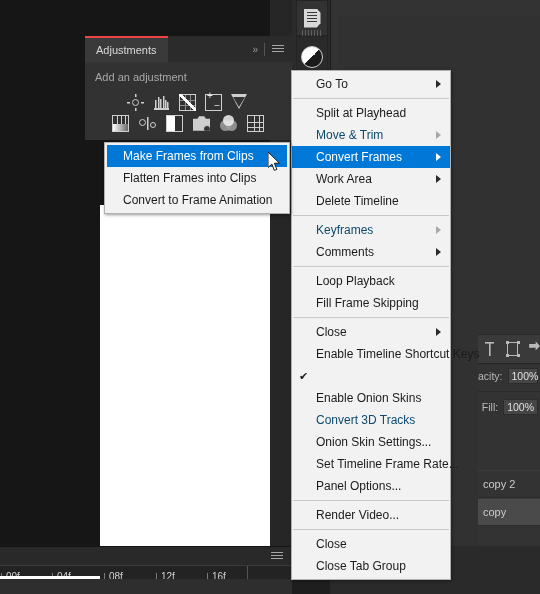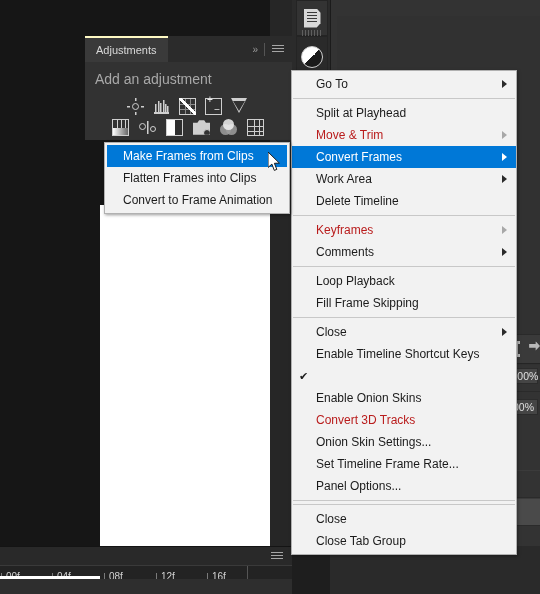--- a/index.html
+++ b/index.html
@@ -118,41 +118,41 @@
     align-items: center;
   }
   .adjust-tab {
     height: 26px;
     padding: 0 11px;
     display: flex;
     align-items: center;
     background: #3a3a3a;
     color: #d9d9d9;
     font-size: 11px;
-    border-top: 2px solid #fef9c3;
+    border-top: 2px solid #ef4444;
     box-sizing: border-box;
   }
   .tabbar-right {
     margin-left: auto;
     display: flex;
     align-items: center;
     gap: 7px;
     padding-right: 8px;
     color: #9a9a9a;
   }
   .chev-dbl { font-size: 10px; letter-spacing: -1px; }
   .tab-divider { width: 1px; height: 13px; background: #555; }
   .hamburger {
     width: 12px; height: 9px;
     background: repeating-linear-gradient(to bottom, #a6a6a6 0 1px, transparent 1px 3px);
   }
   .adjust-body { padding: 9px 0 0 10px; }
   .adjust-label {
     color: #a8a8a8;
-    font-size: 14px;
+    font-size: 11px;
     margin-bottom: 11px;
   }
   .adj-row {
     display: flex;
     gap: 9px;
     padding-left: 32px;
     margin-bottom: 4px;
   }
   .adj-row.r2 { padding-left: 17px; gap: 10px; }
   .adj-ic { width: 17px; height: 17px; position: relative; }
@@ -301,40 +301,40 @@
       linear-gradient(#cfcfcf,#cfcfcf) 5.5px 0/1.2px 17px no-repeat,
       linear-gradient(#cfcfcf,#cfcfcf) 11px 0/1.2px 17px no-repeat,
       linear-gradient(#cfcfcf,#cfcfcf) 0 5.5px/17px 1.2px no-repeat,
       linear-gradient(#cfcfcf,#cfcfcf) 0 11px/17px 1.2px no-repeat;
   }
 
   
   .ctx-menu {
     position: absolute;
     left: 291px; top: 70px;
-    width: 226px;
+    width: 160px;
     background: #f2f2f2;
     border: 1px solid #b1b1b1;
     box-sizing: border-box;
     padding: 2px 0;
     font-size: 12px;
     color: #1b1b1b;
     box-shadow: 1px 1px 3px rgba(0,0,0,.35);
   }
   .mi {
     position: relative;
     height: 22px;
     display: flex;
     align-items: center;
     padding-left: 24px;
     padding-right: 22px;
     white-space: nowrap;
     cursor: default;
   }
-  .mi.disabled { color: #b91c1c; }
+  .mi.disabled { color: #0c4a6e; }
   .mi.sel { background: #0078d7; color: #ffffff; }
   .mi .arrow {
     position: absolute;
     right: 9px; top: 50%;
     transform: translateY(-50%);
     width: 0; height: 0;
     border-top: 4px solid transparent;
     border-bottom: 4px solid transparent;
     border-left: 5px solid #2b2b2b;
   }
@@ -696,20 +696,23 @@
       <div class="mi">
         <span>Onion Skin Settings...</span>
       </div>
       <div class="mi">
         <span>Set Timeline Frame Rate...</span>
       </div>
       <div class="mi">
         <span>Panel Options...</span>
       </div>
       <div class="msep"></div>
+      <div class="mi">
+        <span>Render Video...</span>
+      </div>
       <div class="msep"></div>
       <div class="mi">
         <span>Close</span>
       </div>
       <div class="mi">
         <span>Close Tab Group</span>
       </div>
     </div>
 
   <div class="sub-menu" id="sub-menu">

